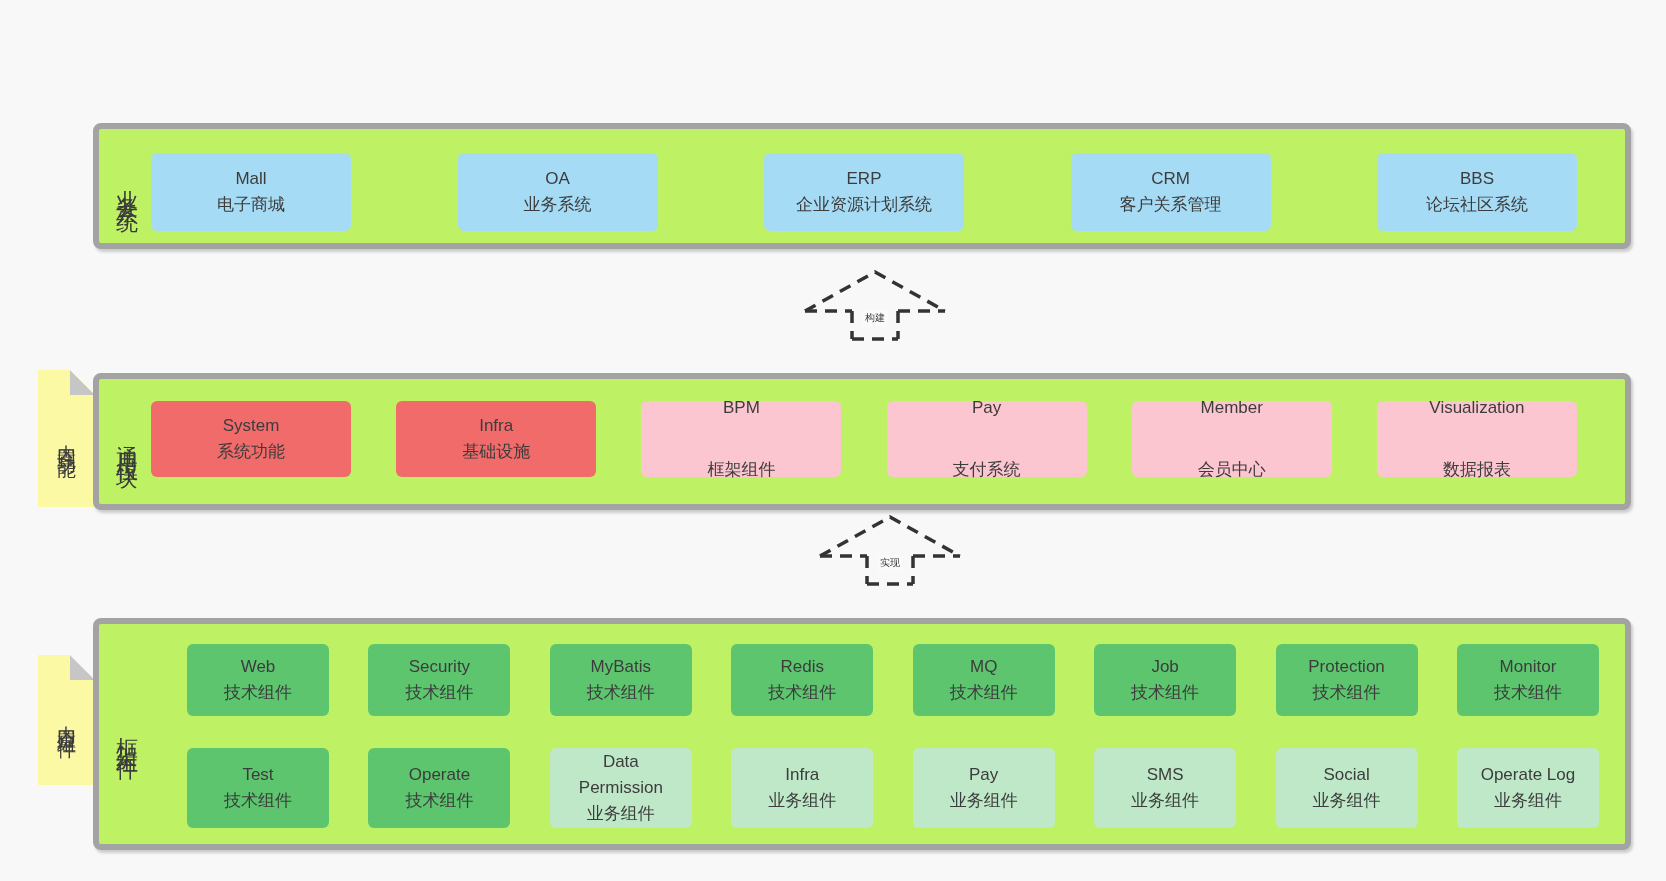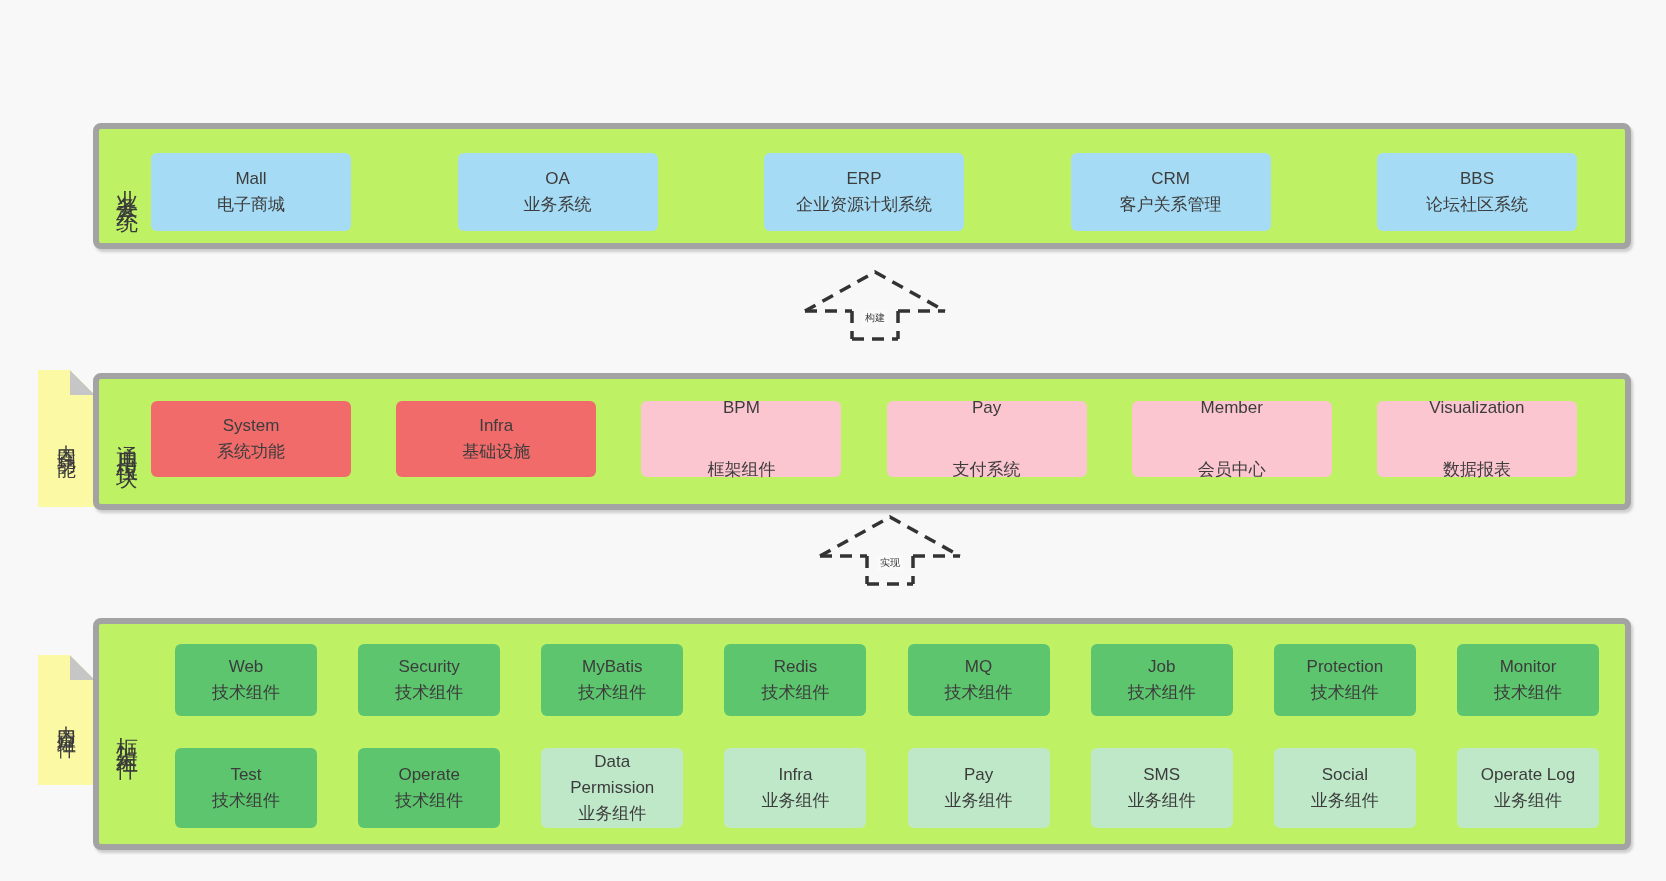--- a/index.html
+++ b/index.html
@@ -20,21 +20,21 @@
   #panel-framework { top:618px; height:220px; }
 
   .side-label {
     position:absolute; left:13px; top:50%; transform:translateY(-50%);
     writing-mode:vertical-rl; text-orientation:upright;
     font-size:22px; letter-spacing:7px; color:#3a3a3a; white-space:nowrap;
   }
 
   .box-row { position:absolute; display:flex; justify-content:space-between; }
   .row6 { left:52px; right:48px; }
-  .row8 { left:56px; right:26px;padding-left:20px; }
+  .row8 { left:68px; right:26px;padding-left:20px; }
   #panel-business .box-row  { top:24px; }
   #panel-modules  .box-row  { top:22px; }
   #panel-framework .r1      { top:20px; }
   #panel-framework .r2      { top:124px; }
 
   .box {
     border-radius:6px; display:flex; flex-direction:column;
     justify-content:center; align-items:center; text-align:center;
     font-size:17px; line-height:26px; color:#3c3c3c;
   }

